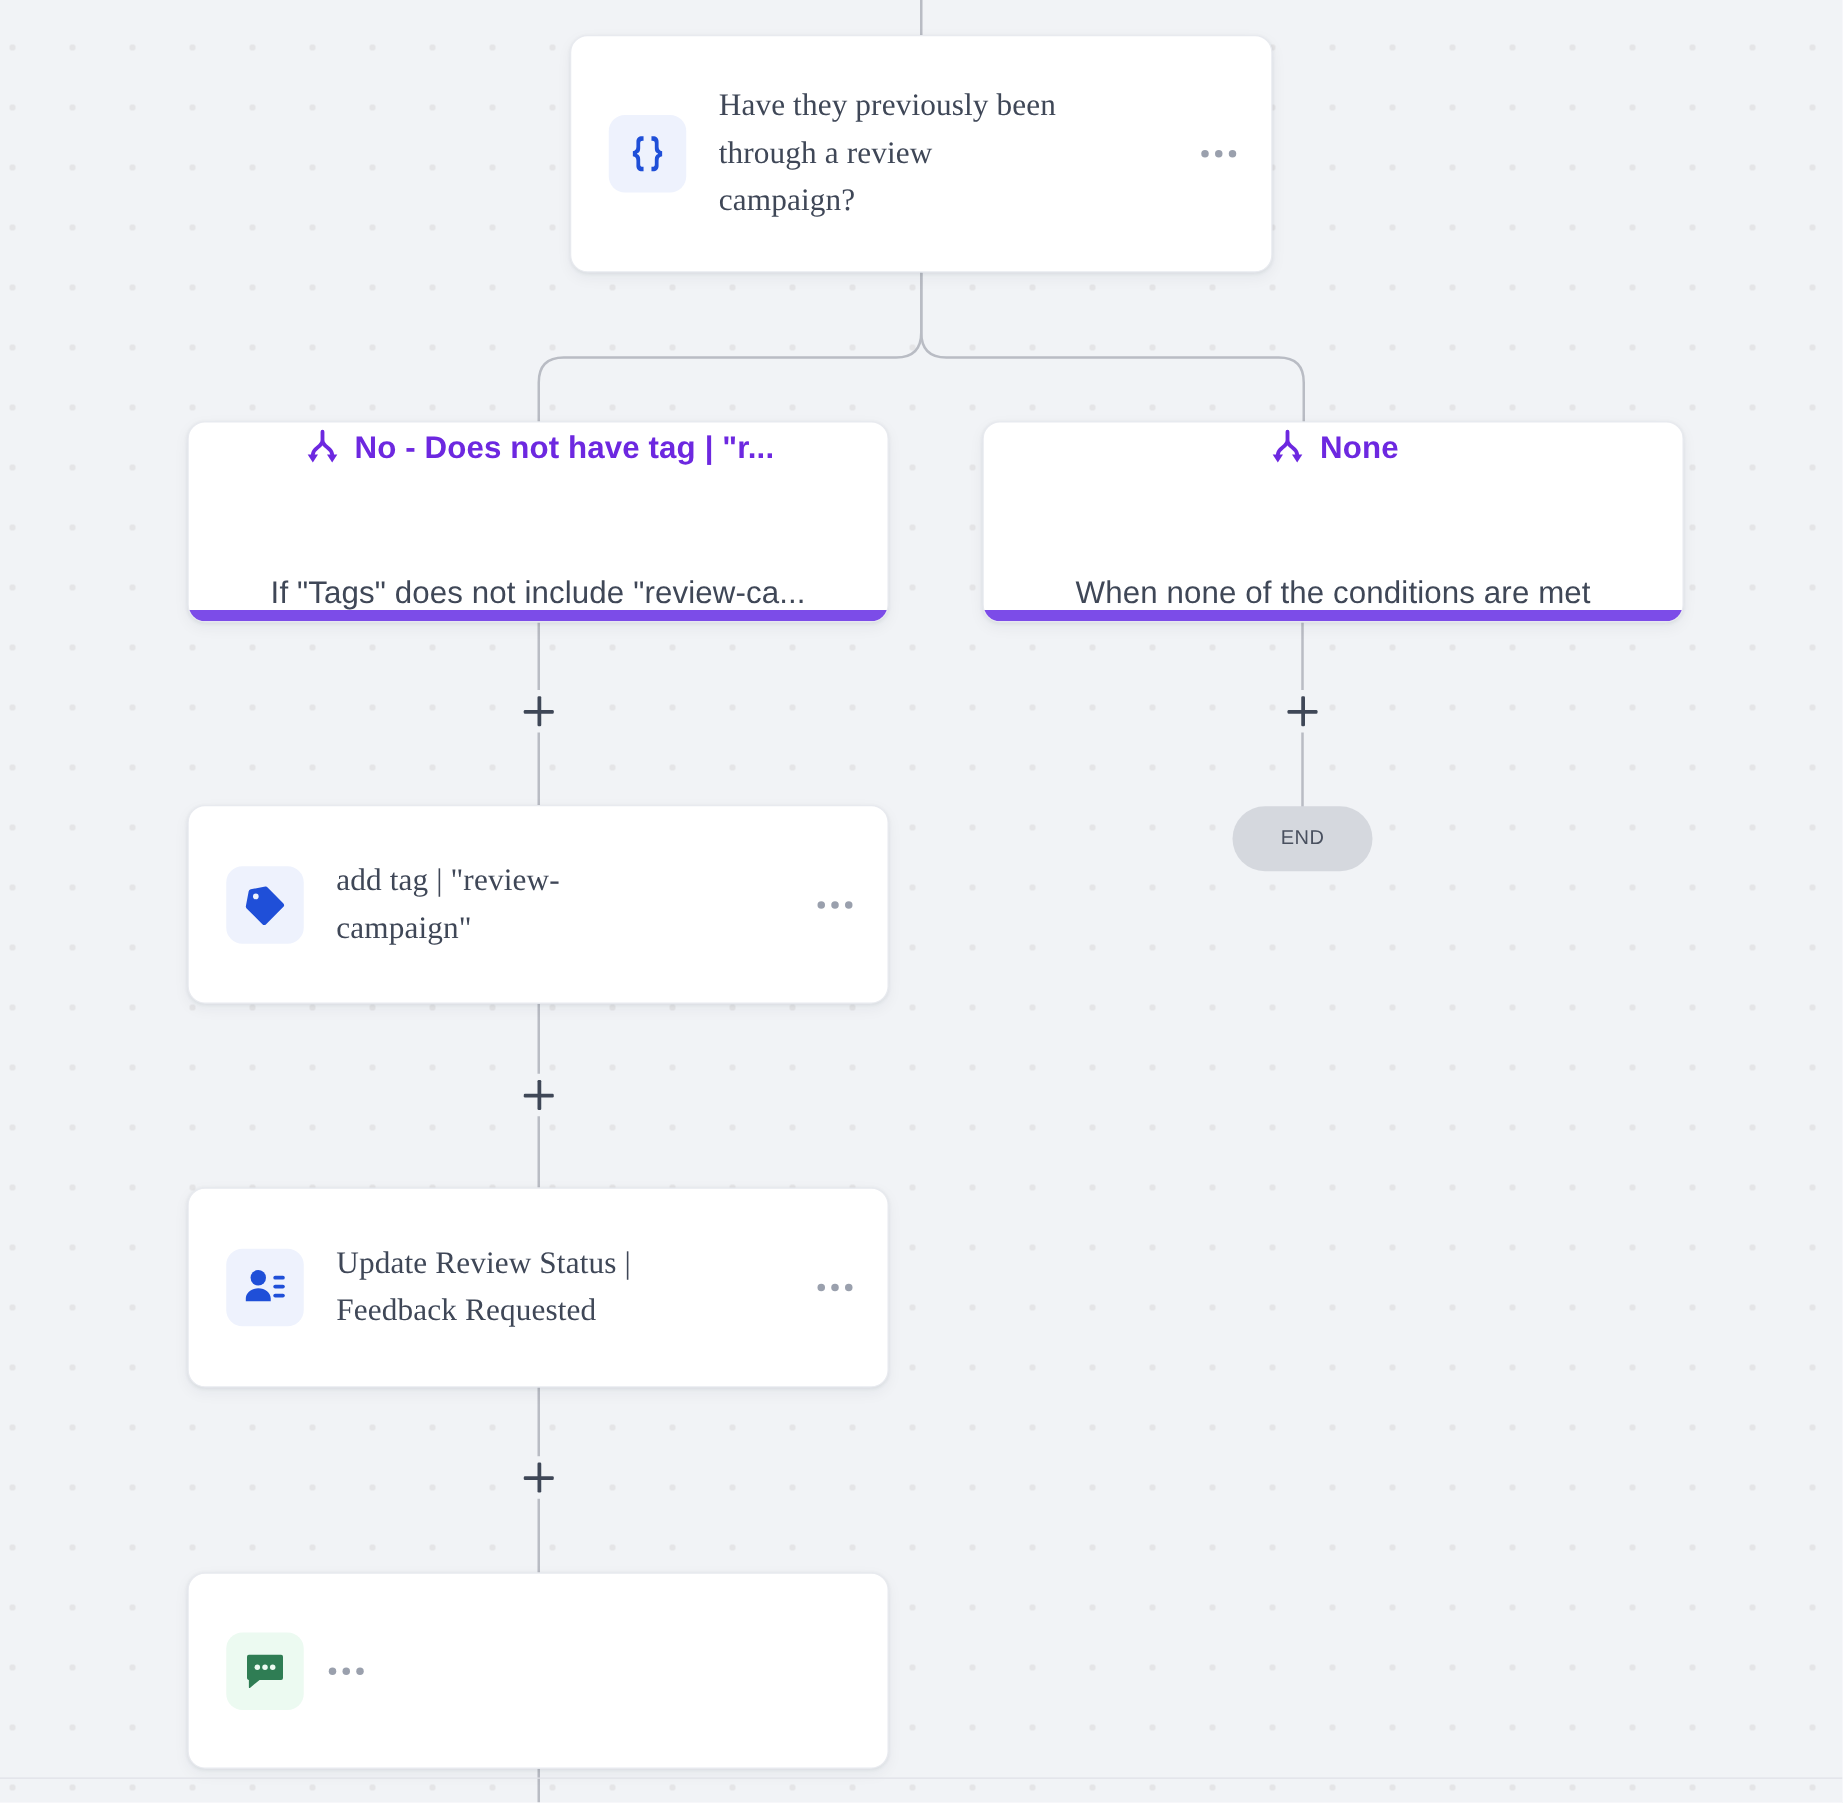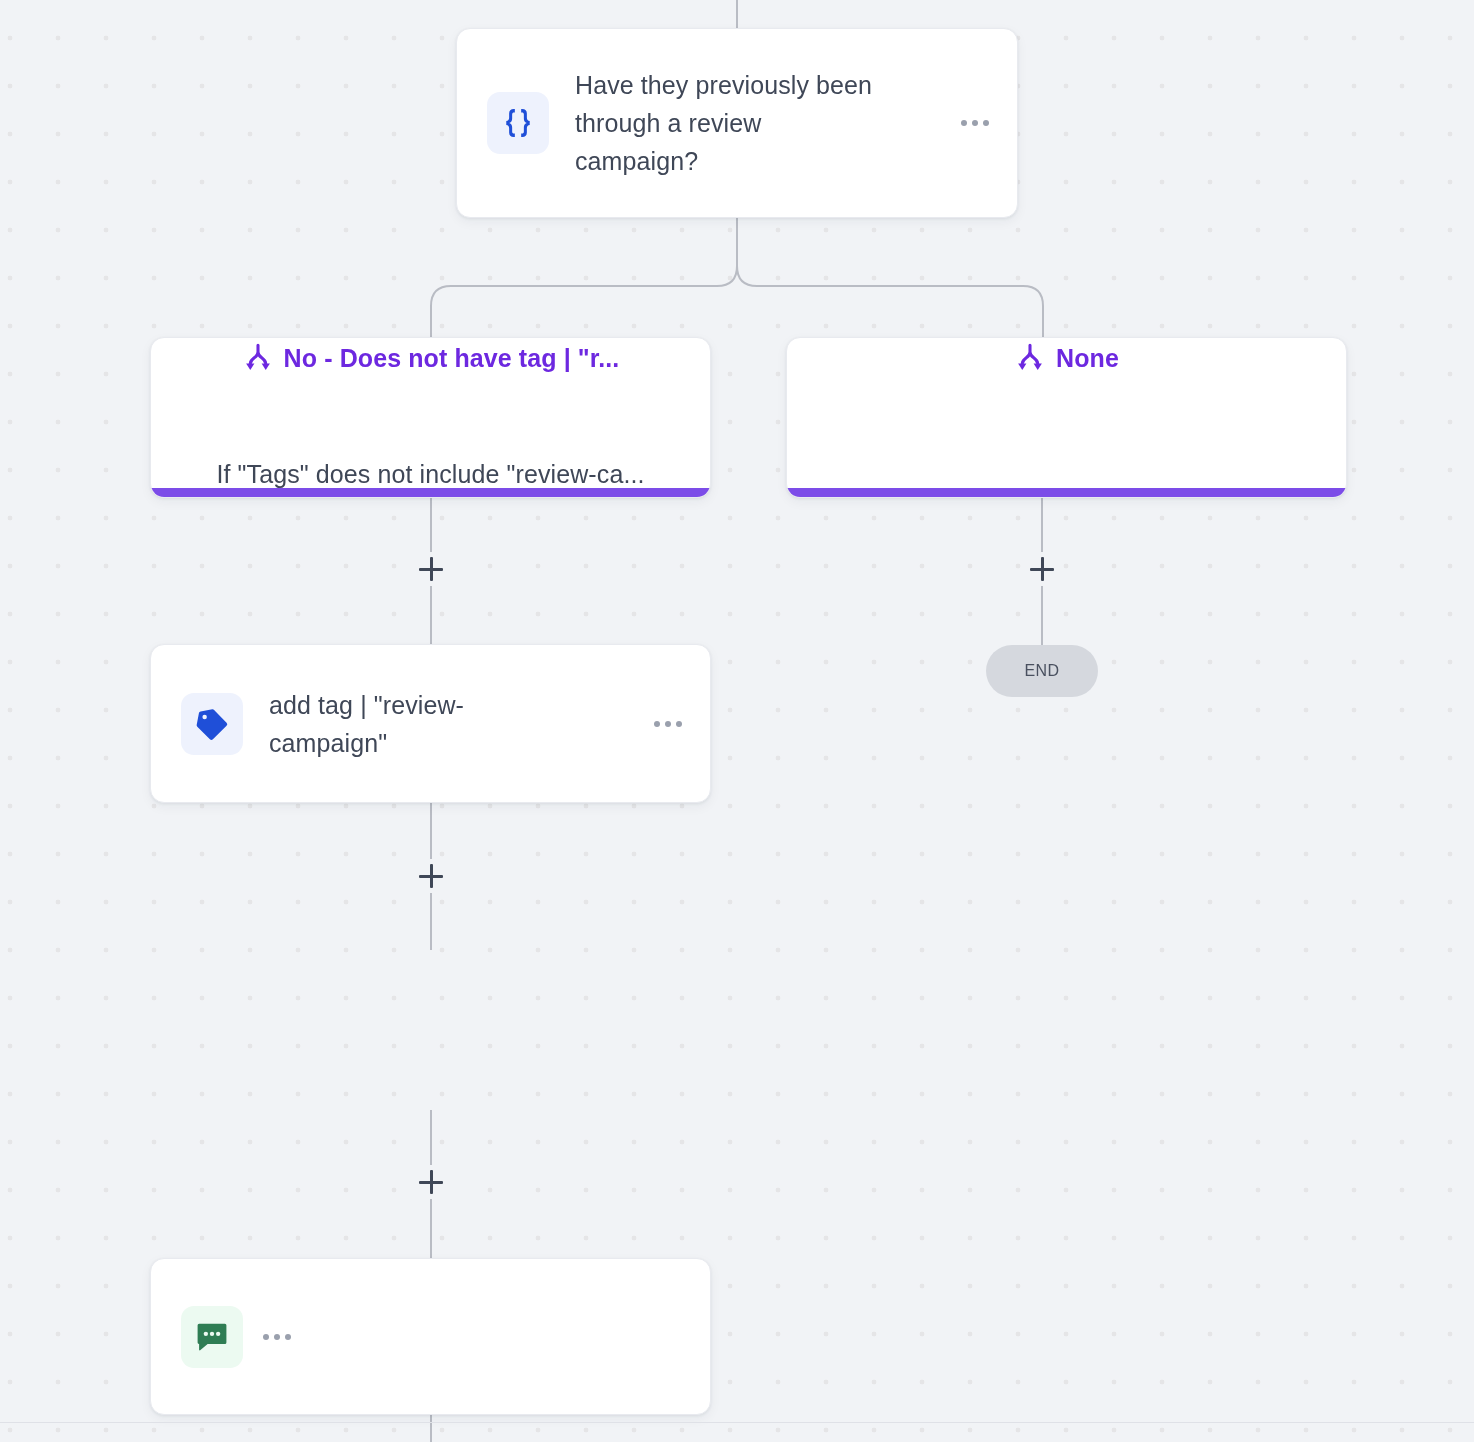--- a/index.html
+++ b/index.html
@@ -74,20 +74,21 @@
   
   .node {
     position: absolute;
     background: #ffffff;
     border: 1px solid #e8eaef;
     border-radius: 14px;
     box-shadow: 0 1px 3px rgba(28,36,54,.07), 0 4px 12px rgba(28,36,54,.05);
     display: flex;
     align-items: center;
     padding: 0 22px 0 30px;
+    font-family: Liberation Serif, serif;
   }
 
   .node-icon {
     flex: 0 0 auto;
     width: 62px;
     height: 62px;
     border-radius: 13px;
     display: flex;
     align-items: center;
     justify-content: center;
@@ -241,20 +242,21 @@
 
   <div class="branch" style="left:786px; top:337px; width:561px; height:161px;">
     <span class="branch-head">
       <svg width="32" height="32" viewBox="0 0 24 24">
         <path d="M12 2.5 L12 7.5 M12 7.5 C12 12 6.6 11.6 6.2 16.2 M12 7.5 C12 12 17.4 11.6 17.8 16.2" fill="none" stroke="#6d28e0" stroke-width="2.3" stroke-linecap="round"></path>
         <path d="M6.2 21 L3.1 16.2 L9.3 16.2 Z" fill="#6d28e0"></path>
         <path d="M17.8 21 L14.7 16.2 L20.9 16.2 Z" fill="#6d28e0"></path>
       </svg>
       <span class="branch-label">None</span>
     </span>
+    <span class="branch-desc">When none of the conditions are met</span>
     <span class="branch-bar"></span>
   </div>
 
   <div class="plus-btn" style="left:414px; top:552px;"></div>
   <div class="plus-btn" style="left:1025px; top:552px;"></div>
   <div class="plus-btn" style="left:414px; top:859px;"></div>
   <div class="plus-btn" style="left:414px; top:1165px;"></div>
 
   <div class="end-pill" style="left:986px; top:645px; width:112px; height:52px;">
     <span>END</span>
@@ -269,20 +271,38 @@
     </span>
     <span class="node-title">add tag | "review-
 campaign"</span>
     <span class="node-menu">
       <i></i>
         <i></i>
         <i></i>
     </span>
   </div>
 
+  <div class="node" style="left:150px; top:950px; width:561px; height:160px;">
+    <span class="node-icon blue">
+      <svg width="38" height="38" viewBox="0 0 24 24">
+        <circle cx="8.6" cy="7.1" r="3.9" fill="#1f4fd8"></circle>
+        <path d="M8.6 12.4c-3.5 0-6.3 2.3-6.3 5.2v1.3h12.6v-1.3c0-2.9-2.8-5.2-6.3-5.2Z" fill="#1f4fd8"></path>
+        <rect x="16.2" y="6.1" width="5.8" height="1.9" rx=".95" fill="#1f4fd8"></rect>
+        <rect x="16.2" y="10.6" width="5.8" height="1.9" rx=".95" fill="#1f4fd8"></rect>
+        <rect x="16.2" y="15.1" width="5.8" height="1.9" rx=".95" fill="#1f4fd8"></rect>
+      </svg>
+    </span>
+    <span class="node-title">Update Review Status |
+Feedback Requested</span>
+    <span class="node-menu">
+      <i></i>
+        <i></i>
+        <i></i>
+    </span>
+  </div>
 
   <div class="node" style="left:150px; top:1258px; width:561px; height:157px;">
     <span class="node-icon green">
       <svg width="36" height="36" viewBox="0 0 24 24">
         <path d="M3.4 3.2h17.2a1 1 0 0 1 1 1v11.4a1 1 0 0 1-1 1H9.1l-5 4.2a.4.4 0 0 1-.7-.3v-3.9h-.1a1 1 0 0 1-.9-1V4.2a1 1 0 0 1 1-1Z" fill="#2f7d54"></path>
         <circle cx="7.9" cy="9.9" r="1.45" fill="#ecfaf1"></circle>
         <circle cx="12.0" cy="9.9" r="1.45" fill="#ecfaf1"></circle>
         <circle cx="16.1" cy="9.9" r="1.45" fill="#ecfaf1"></circle>
       </svg>
     </span>

